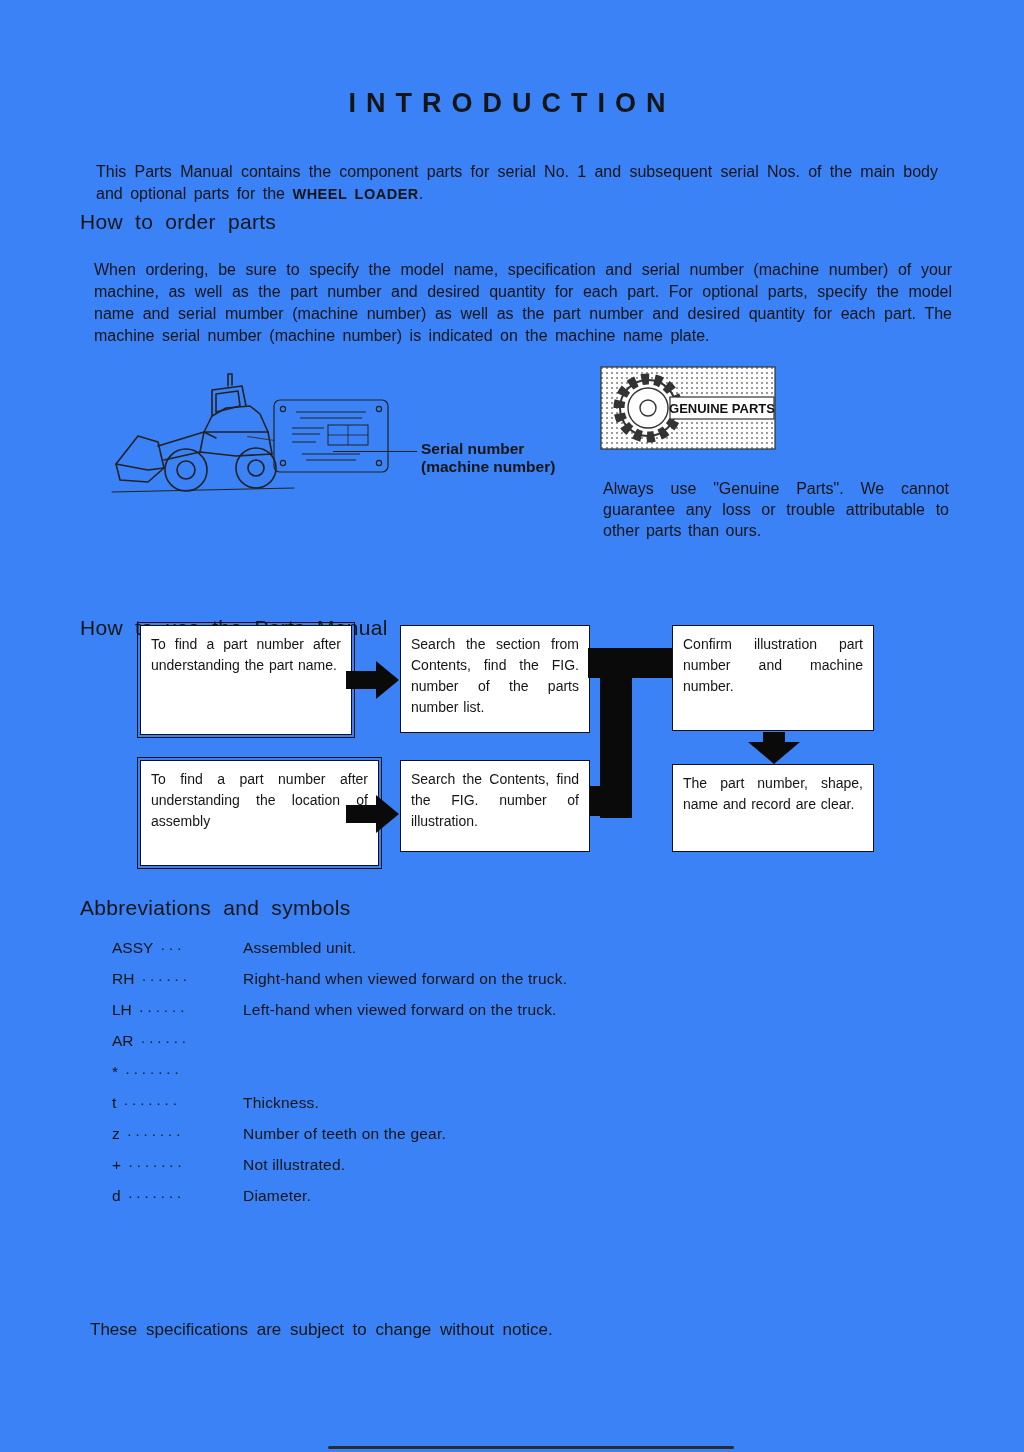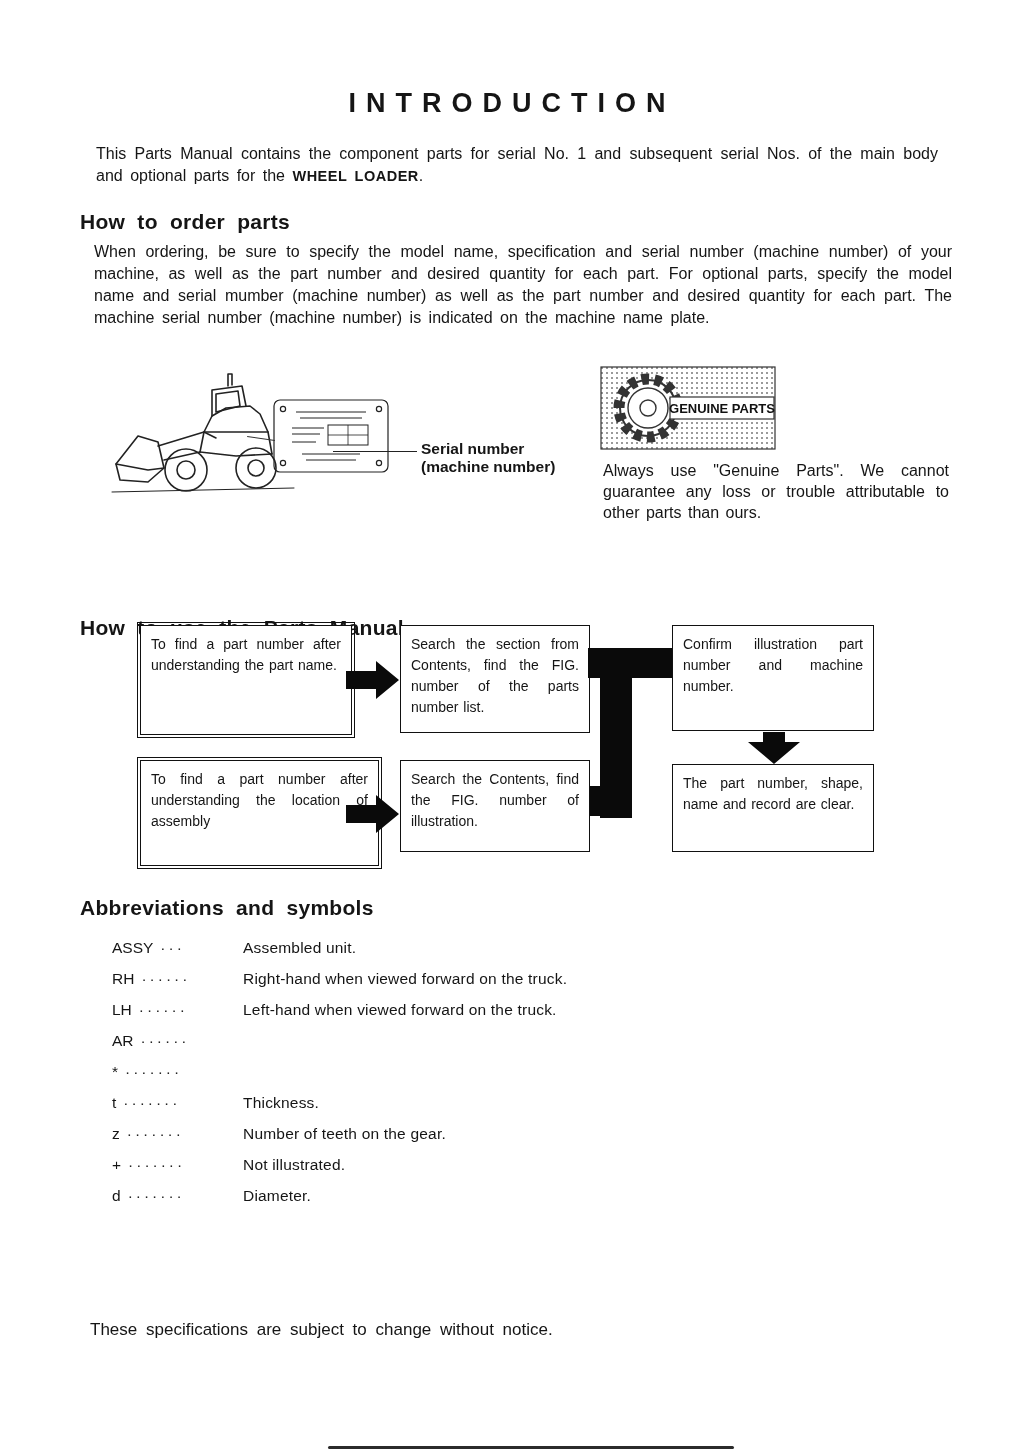--- a/index.html
+++ b/index.html
@@ -1,40 +1,40 @@
 <!DOCTYPE html>
 <html><head>
 <meta charset="utf-8">
 <style>
   html,body{margin:0;padding:0;}
   body{background:#e8e8e8;}
   .page{
     position:relative;
     width:1024px;height:1452px;
     margin:0 auto;
-    background:#ffffff;
+    background:#3b82f6;
     font-family:"Liberation Sans", sans-serif;
     color:#151515;
     overflow:hidden;
   }
   .abs{position:absolute;}
   .title{
     top:88px;left:0;width:1024px;
     text-align:center;
     font-size:27px;font-weight:bold;
     letter-spacing:10px;
   }
   .para{
     font-size:16px;line-height:1.38;
-    text-align:justify;word-spacing:3px;
+    text-align:justify;word-spacing:3px;margin-top:18px;
   }
   .intro{top:143px;left:96px;width:842px;}
   .bold-inline{font-weight:bold;font-size:14.5px;letter-spacing:.5px;}
   .section-heading{
-    font-size:21px;font-weight:700;
+    font-size:21px;font-weight:400;
     word-spacing:6px;letter-spacing:.3px;
   }
   .h-order{top:210px;left:80px;}
   .order-body{top:241px;left:94px;width:858px;}
   .h-use{top:616px;left:80px;text-align:right;}
   .h-abbr{top:896px;left:80px;}
 
   
   .illustration{top:360px;left:0;width:1024px;height:230px;}
   .leader-line{left:333px;top:91px;width:84px;height:0;border-top:1.5px solid #222;}

